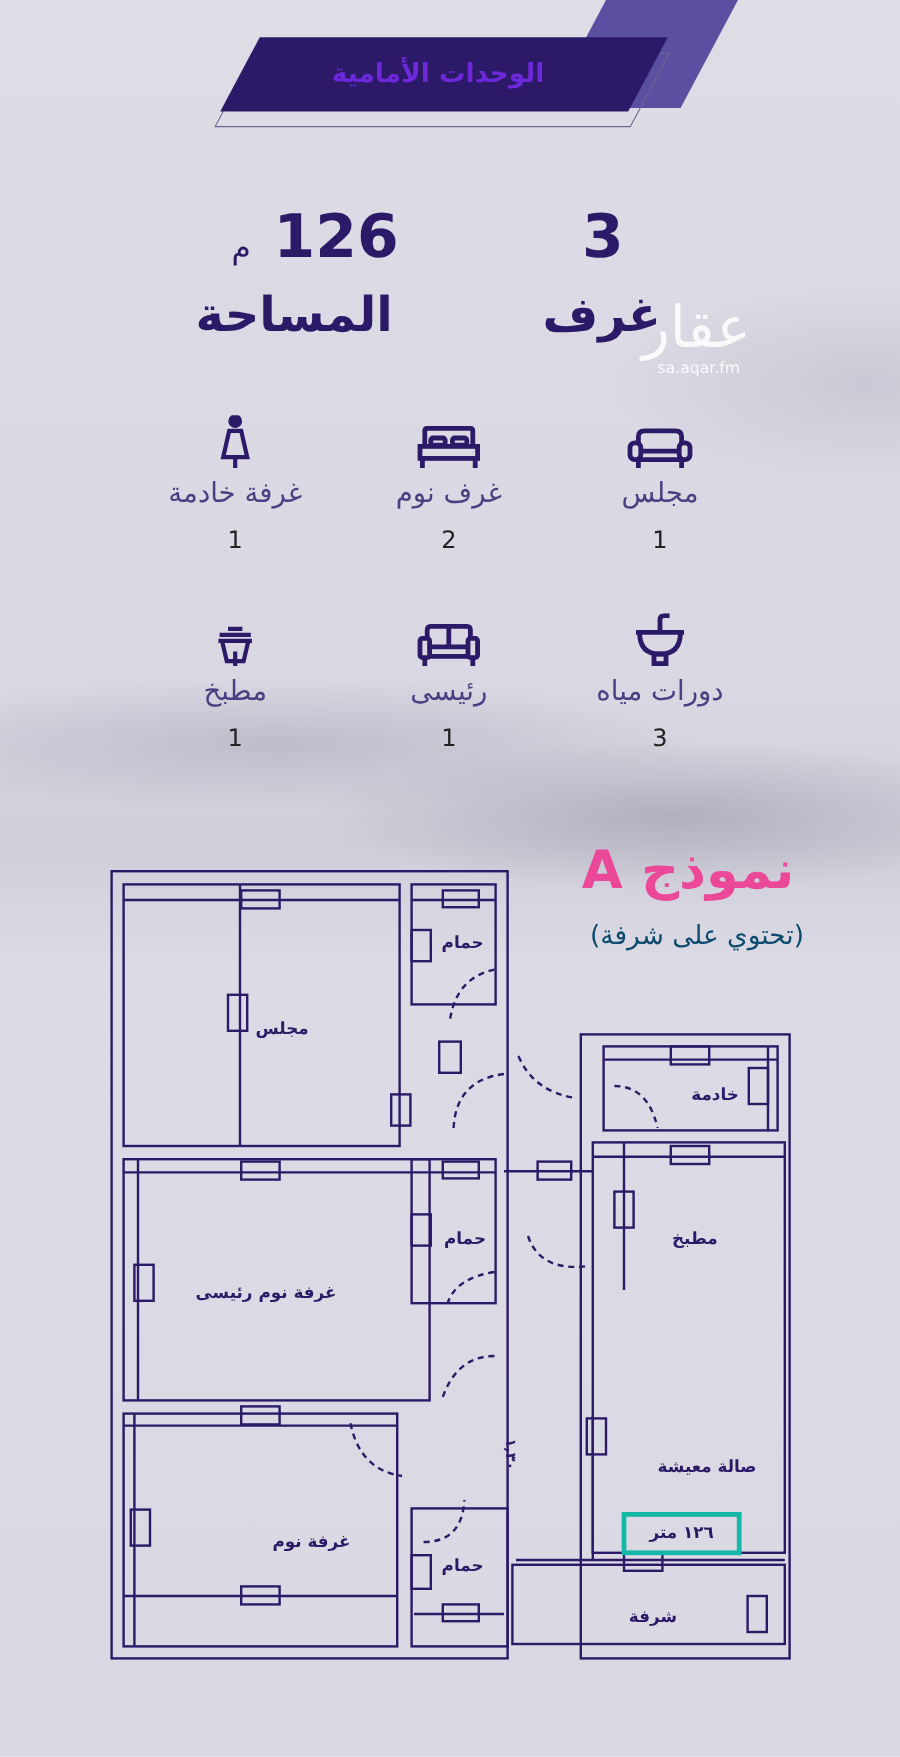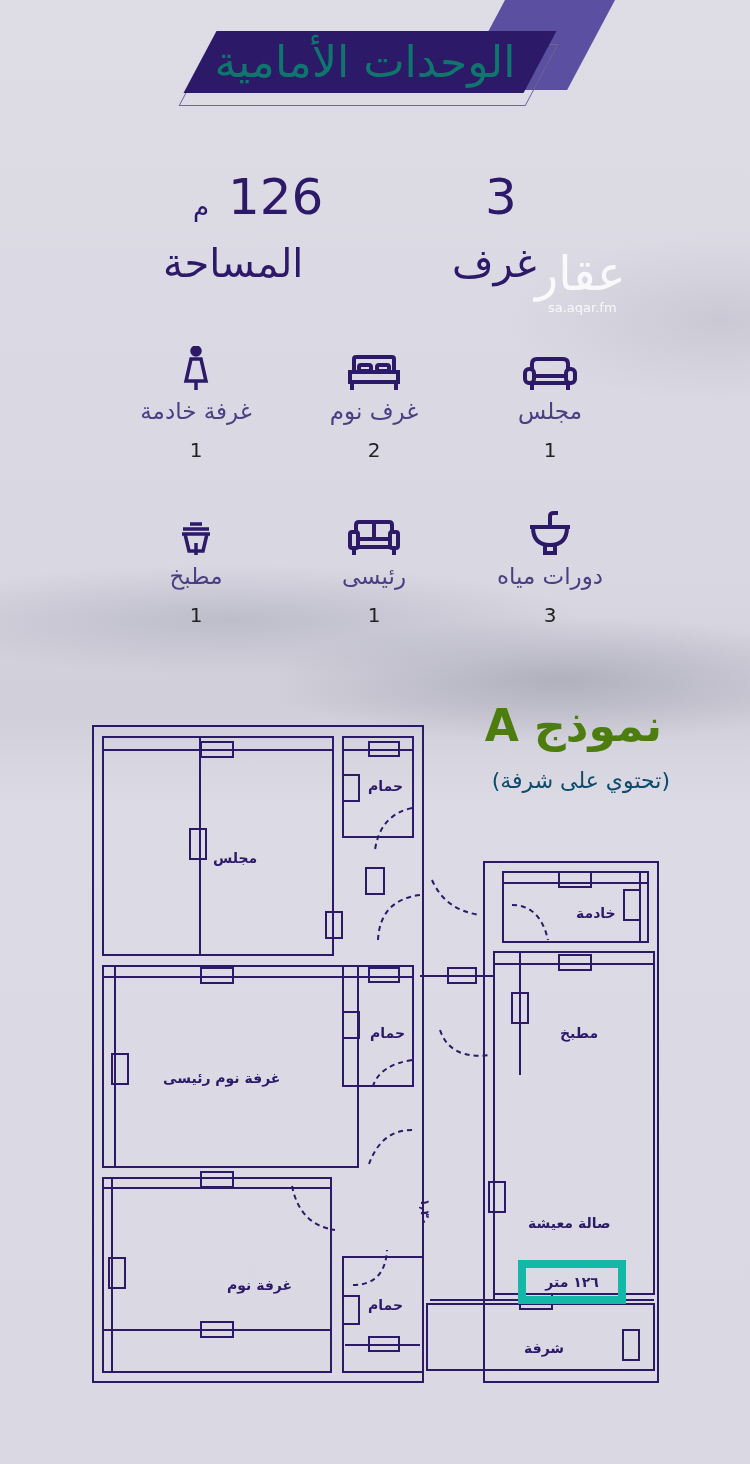--- a/index.html
+++ b/index.html
@@ -12,35 +12,35 @@
       radial-gradient(ellipse 300px 120px at 720px 320px, rgba(170,170,185,0.35), rgba(0,0,0,0) 70%),
       linear-gradient(180deg,#dedde6 0%, #d8d7e2 40%, #cfced9 48%, #dcdbe5 55%, #dad9e3 100%);
     color:#2a1a5e;
   }
   .abs { position:absolute; }
   
   .banner-back { left:505px; top:0; width:110px; height:90px; background:#5a4fa0; transform:skewX(-28deg); transform-origin:top left; }
   .banner-outline { left:195px; top:44px; width:345px; height:60px; border:1px solid #6c6690; transform:skewX(-28deg); }
   .banner { left:200px; top:31px; width:340px; height:62px; background:#2c1a68; transform:skewX(-28deg); }
   .banner-title { left:195px; top:30px; width:340px; height:62px; display:flex; align-items:center; justify-content:center;
-    color:#0f766e; font-size:44px; font-weight:normal; direction:rtl; }
-  .big { font-weight:normal; color:#2c1a68; direction:rtl; }
+    color:#6d28d9; font-size:22px; font-weight:bold; direction:rtl; }
+  .big { font-weight:bold; color:#2c1a68; direction:rtl; }
   .stat-num { font-size:50px; }
   .stat-label { font-size:40px; }
   .unit { font-size:26px; font-weight:normal; }
   .watermark { left:535px; top:245px; color:rgba(255,255,255,0.85); font-size:48px; direction:rtl; }
   .watermark-sub { left:548px; top:300px; color:rgba(255,255,255,0.85); font-size:13px; }
   .feat { width:160px; text-align:center; color:#2c1a68; }
   .feat .icon { height:42px; display:flex; justify-content:center; align-items:flex-end; }
   .feat .lbl { font-size:23px; margin-top:6px; direction:rtl; color:#4a3f82; }
   .feat .cnt { font-size:20px; margin-top:14px; color:#222; }
-  .model-title { right:88px; top:700px; font-size:44px; font-weight:bold; color:#4d7c0f; direction:rtl; }
+  .model-title { right:88px; top:700px; font-size:44px; font-weight:bold; color:#ec4899; direction:rtl; }
   .model-sub { right:80px; top:768px; font-size:22px; color:#0c4a6e; direction:rtl; }
   .plan-txt { position:absolute; font-size:14px; font-weight:bold; color:#2c1a68; direction:rtl; white-space:nowrap; }
-  .area-box { left:518px; top:1260px; width:92px; height:28px; border:8px solid #14b8a6; display:flex; align-items:center; justify-content:center; font-size:14px; font-weight:bold; color:#2c1a68; direction:rtl; }
+  .area-box { left:518px; top:1260px; width:92px; height:28px; border:4px solid #14b8a6; display:flex; align-items:center; justify-content:center; font-size:14px; font-weight:bold; color:#2c1a68; direction:rtl; }
 </style>
 </head>
 <body>
 
 <div class="abs banner-back"></div>
 <div class="abs banner-outline"></div>
 <div class="abs banner"></div>
 <div class="abs banner-title">الوحدات الأمامية</div>
 
 <div class="abs big stat-num" style="left:485px;top:168px;">3</div>
@@ -185,16 +185,16 @@
 </div>
 
 <div class="plan-txt" style="left:213px;top:850px;">مجلس</div>
 <div class="plan-txt" style="left:368px;top:778px;">حمام</div>
 <div class="plan-txt" style="left:576px;top:905px;">خادمة</div>
 <div class="plan-txt" style="left:560px;top:1025px;">مطبخ</div>
 <div class="plan-txt" style="left:163px;top:1070px;">غرفة نوم رئيسى</div>
 <div class="plan-txt" style="left:370px;top:1025px;">حمام</div>
 <div class="plan-txt" style="left:227px;top:1277px;text-align:right;">غرفة نوم</div>
 <div class="plan-txt" style="left:368px;top:1297px;">حمام</div>
-<div class="plan-txt" style="left:528px;top:1215px;">صالة معيشة</div>
+<div class="plan-txt" style="left:548px;top:1215px;">صالة معيشة</div>
 <div class="plan-txt" style="left:524px;top:1340px;">شرفة</div>
 <div class="plan-txt" style="left:412px;top:1205px;font-size:12px;transform:rotate(90deg);">١,٣٠</div>
 <div class="abs area-box">١٢٦ متر</div>
 
 </body></html>

